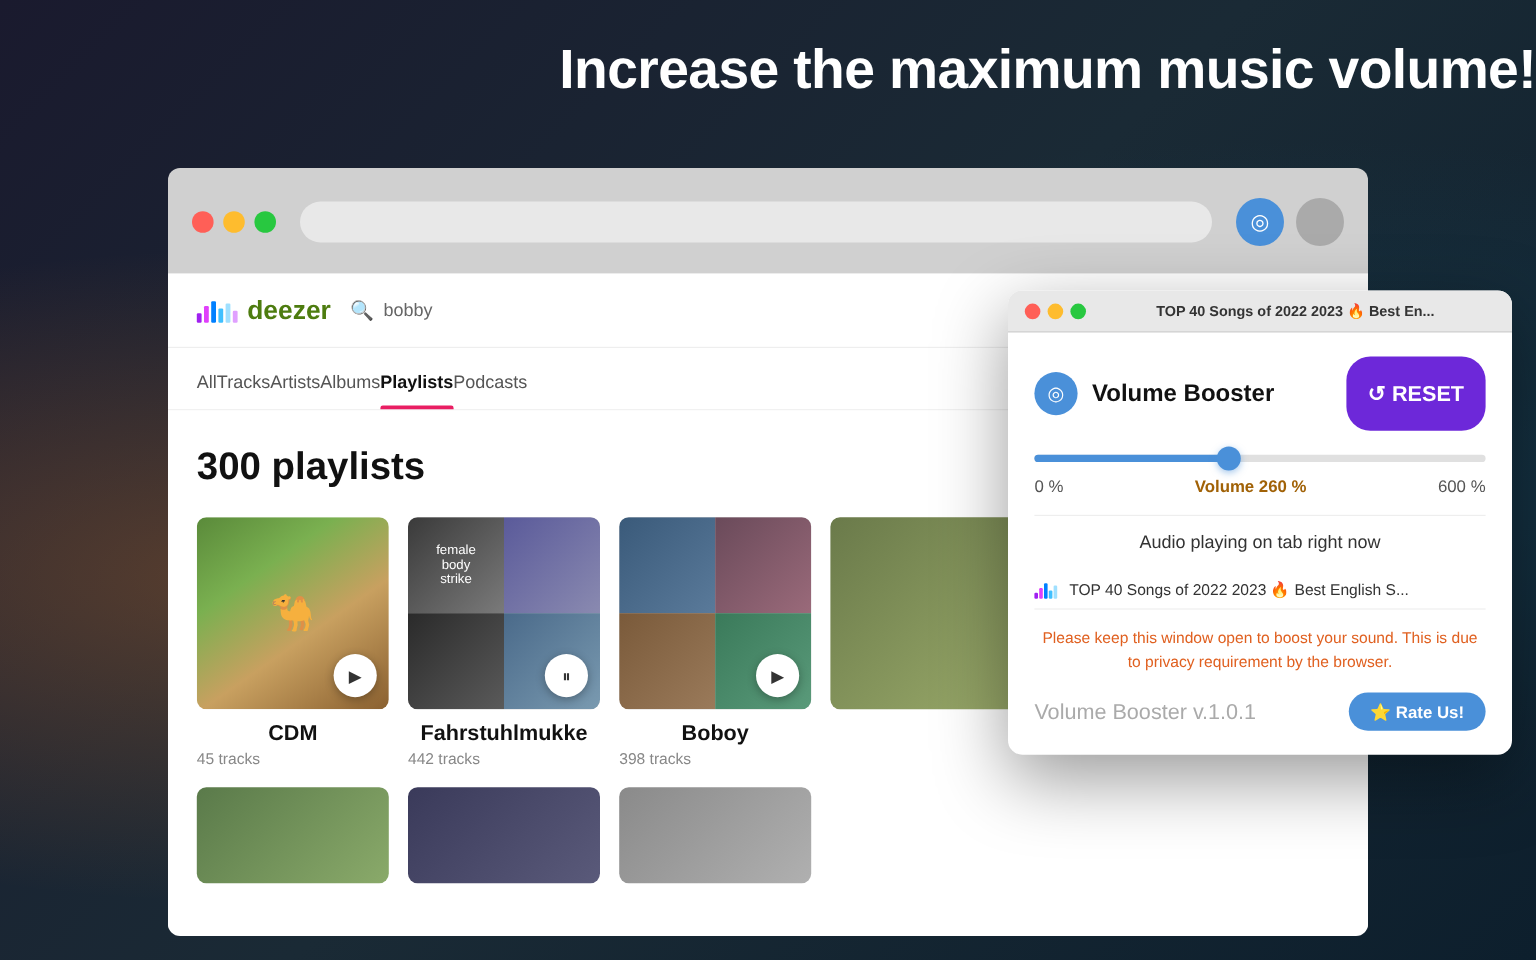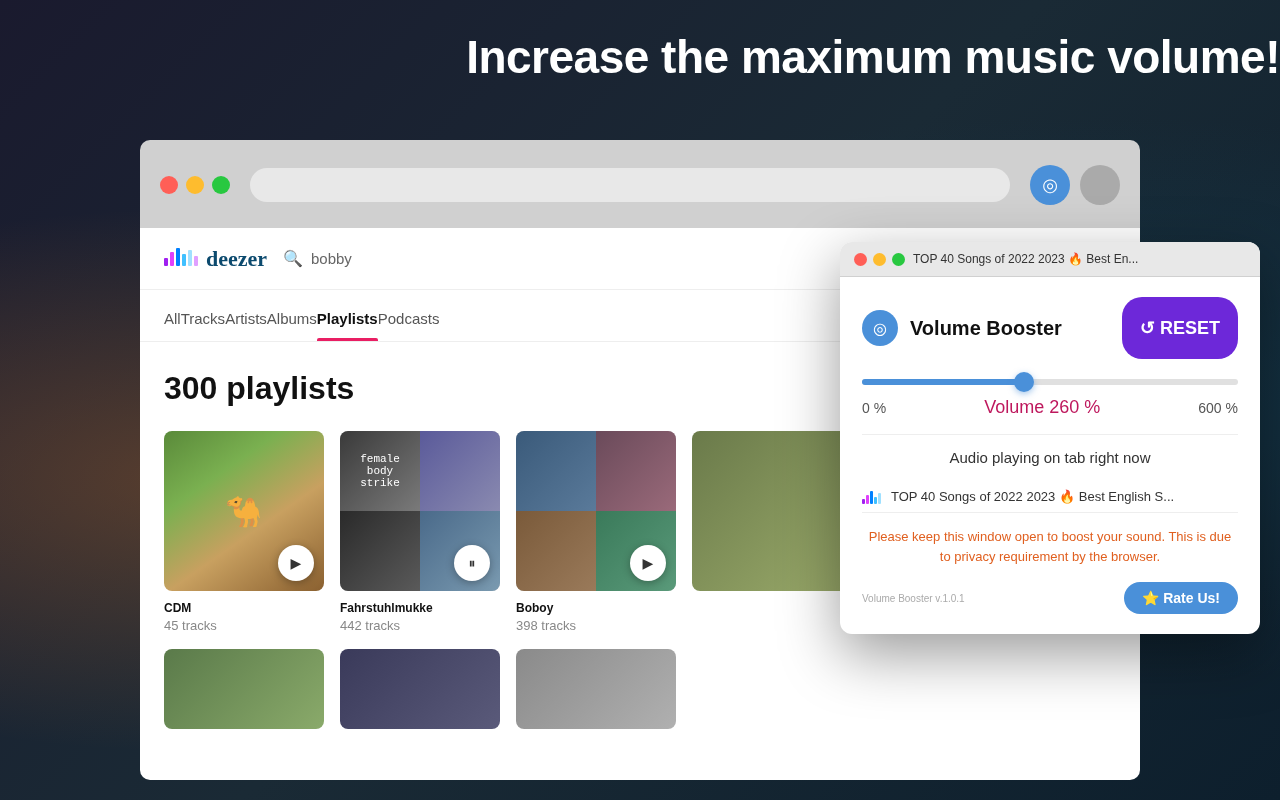--- a/index.html
+++ b/index.html
@@ -92,25 +92,25 @@
       height: 62px;
       background: white;
       border-bottom: 1px solid #eee;
       display: flex;
       align-items: center;
       padding: 0 24px;
       gap: 16px;
     }
     .deezer-logo {
       display: flex;
+      align-items: center;
       gap: 8px;
       font-weight: 700;
       font-size: 22px;
-      color: #0c4a6e;
-      font-family: Liberation Serif, serif;
+      color: #4d7c0f;
     }
     .logo-bars {
       display: flex;
       align-items: flex-end;
       gap: 2px;
       height: 20px;
     }
     .logo-bar {
       width: 4px;
       border-radius: 1px;
@@ -196,24 +196,25 @@
       bottom: 10px; right: 10px;
       width: 36px; height: 36px;
       background: white;
       border-radius: 50%;
       display: flex; align-items: center; justify-content: center;
       font-size: 14px;
       color: #333;
       box-shadow: 0 2px 8px rgba(0,0,0,0.3);
     }
     .playlist-name {
-      font-size: 12px;
+      font-size: 18px;
       font-weight: 600;
       color: #111;
       margin-bottom: 3px;
+      text-align: center;
     }
     .playlist-tracks {
       font-size: 13px;
       color: #888;
     }
 
     
     .volume-popup {
       position: absolute;
       top: 242px;
@@ -236,21 +237,22 @@
       border-bottom: 1px solid #d0d0d0;
     }
     .popup-tl { display: flex; gap: 6px; }
     .popup-tl-red { width: 13px; height: 13px; border-radius: 50%; background: #ff5f57; }
     .popup-tl-yellow { width: 13px; height: 13px; border-radius: 50%; background: #febc2e; }
     .popup-tl-green { width: 13px; height: 13px; border-radius: 50%; background: #28c840; }
     .popup-title-text {
       font-size: 12px;
       color: #333;
       flex: 1;
-      font-weight: 400;
+      text-align: center;
+      font-weight: 700;
     }
 
     
     .popup-body {
       padding: 20px 22px;
     }
 
     
     .popup-header {
       display: flex;
@@ -334,23 +336,23 @@
       display: flex;
       justify-content: space-between;
       align-items: center;
       margin-bottom: 16px;
     }
     .vol-label {
       font-size: 14px;
       color: #555;
     }
     .vol-current {
-      font-size: 18px;
-      font-weight: 400;
-      color: #be185d;
+      font-size: 14px;
+      font-weight: 700;
+      color: #a16207;
     }
 
     
     .divider {
       height: 1px;
       background: #eee;
       margin-bottom: 14px;
     }
 
     
@@ -398,21 +400,21 @@
       margin-bottom: 16px;
     }
 
     
     .popup-footer {
       display: flex;
       align-items: center;
       justify-content: space-between;
     }
     .version-text {
-      font-size: 10px;
+      font-size: 18px;
       color: #aaa;
     }
     .rate-btn {
       background: #4a90d9;
       color: white;
       border: none;
       border-radius: 20px;
       padding: 8px 18px;
       font-size: 14px;
       font-weight: 600;
@@ -428,21 +430,21 @@
       background: linear-gradient(145deg, #5a8a3a 0%, #7ab050 30%, #c8a060 60%, #8a6030 100%);
       display: flex; align-items: center; justify-content: center;
       font-size: 30px;
     }
     .fahr-img {
       width: 100%; height: 100%;
       display: grid;
       grid-template-columns: 1fr 1fr;
       grid-template-rows: 1fr 1fr;
     }
-    .fahr-q1 { background: linear-gradient(135deg, #3a3a3a, #7a7a7a); display:flex;align-items:center;justify-content:center;font-size:11px;color:white;text-align:center;padding:14px;font-family:Liberation Mono, monospace; }
+    .fahr-q1 { background: linear-gradient(135deg, #3a3a3a, #7a7a7a); display:flex;align-items:center;justify-content:center;font-size:11px;color:white;text-align:center;padding:14px; }
     .fahr-q2 { background: linear-gradient(135deg, #5a5a9a, #8a8ab0); }
     .fahr-q3 { background: linear-gradient(135deg, #2a2a2a, #5a5a5a); }
     .fahr-q4 { background: linear-gradient(135deg, #4a6a8a, #7a9ab0); }
     .boboy-img {
       width: 100%; height: 100%;
       display: grid;
       grid-template-columns: 1fr 1fr;
       grid-template-rows: 1fr 1fr;
     }
     .boboy-q1 { background: linear-gradient(135deg, #3a5a7a, #5a7a9a); }

